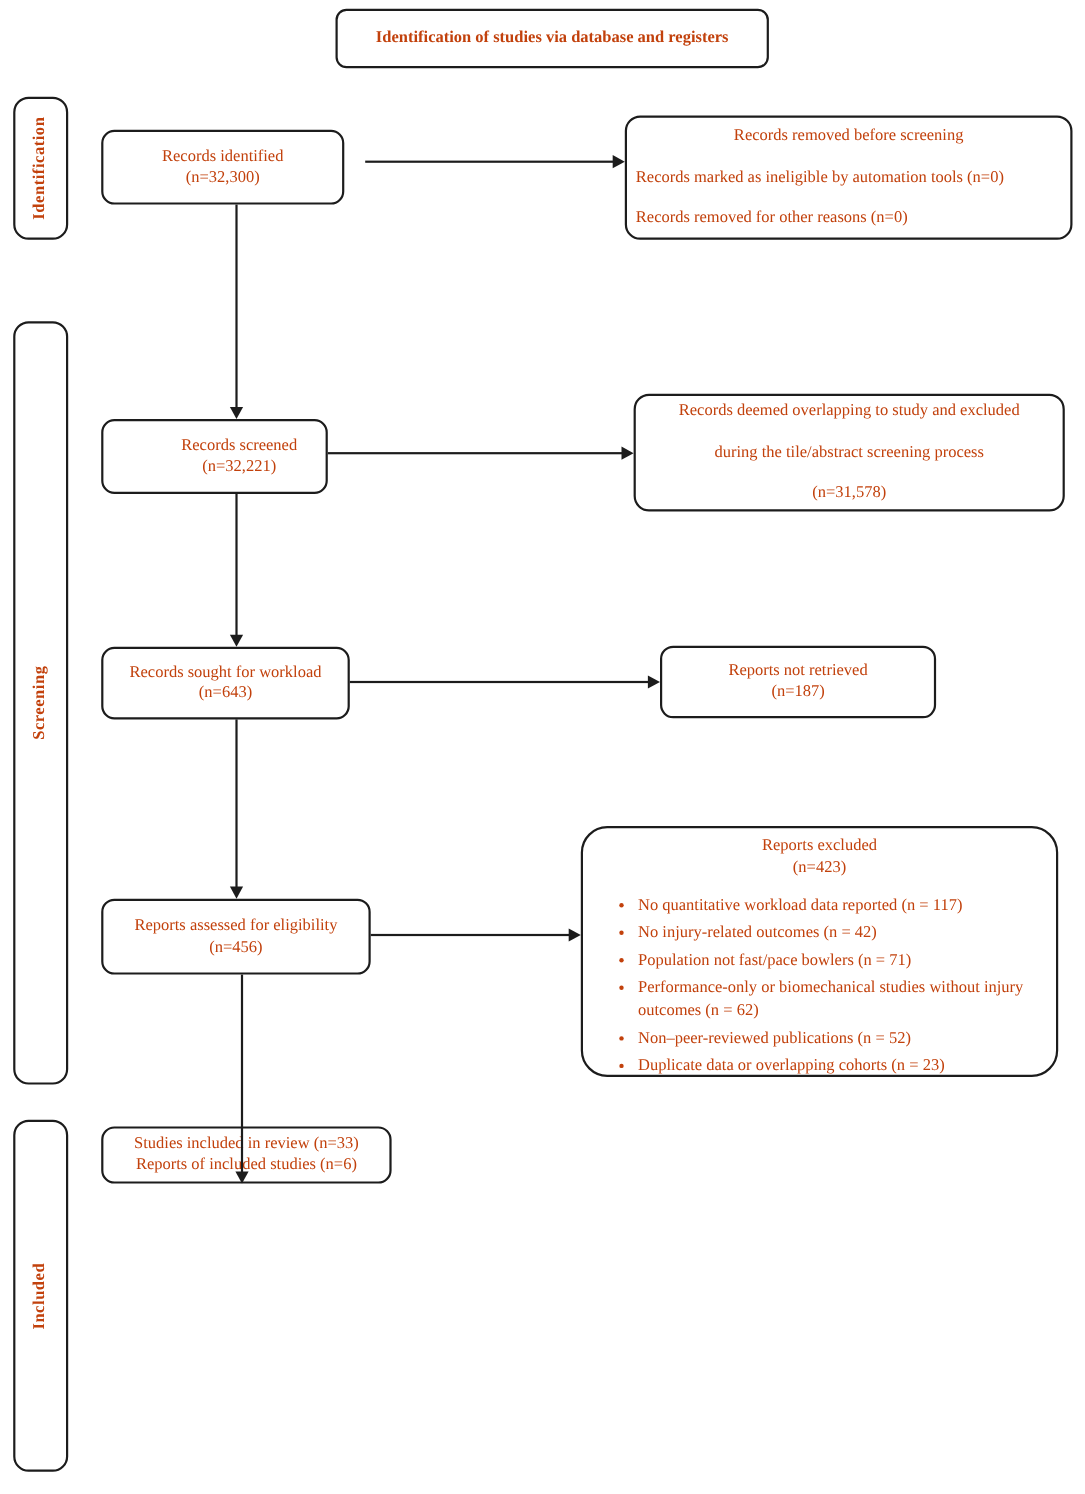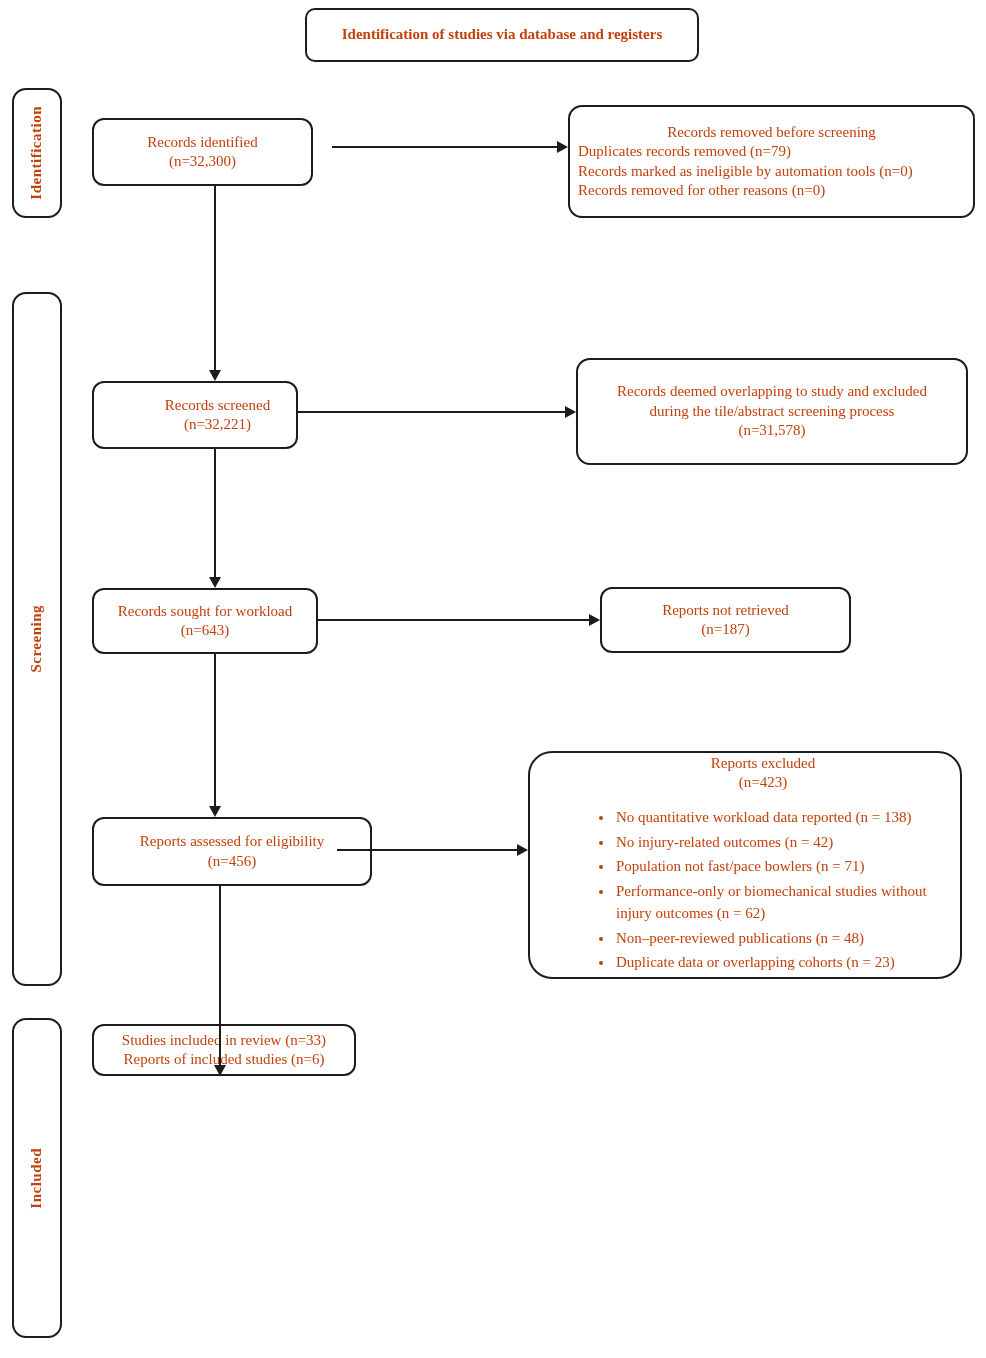--- a/index.html
+++ b/index.html
@@ -12,22 +12,22 @@
     border:2px solid #1c1c1c; border-radius:12px;
     display:flex; flex-direction:column; justify-content:center;
     text-align:center; font-size:15px; line-height:1.3;
   }
   .title-box { font-weight:bold; border-radius:10px; font-size:15px; }
   .side-box { border-radius:14px; align-items:center; }
   .side-label {
     writing-mode:vertical-rl; transform:rotate(180deg);
     font-weight:bold; font-size:15px; letter-spacing:.5px; white-space:nowrap;
   }
-  .big-right { border-radius:14px; }
-  .excl-box { border-radius:24px; justify-content:flex-end; padding-top:14px;padding-left:36px; }
+  .big-right { border-radius:14px;gap:18px; }
+  .excl-box { border-radius:24px; justify-content:center; padding-top:14px; }
   .heading-center { text-align:center; }
   .items-left { text-align:left; padding:0 6px 0 8px; }
   .excl-list { margin:14px 0 0 0; padding:0 14px 0 48px; text-align:left; }
   .excl-list li { margin:0 0 3px 0; padding-left:2px; line-height:1.45; }
   .vline { position:absolute; width:2px; background:#1c1c1c; }
   .hline { position:absolute; height:2px; background:#1c1c1c; }
   .tri-down {
     position:absolute; width:0; height:0;
     border-left:6px solid transparent; border-right:6px solid transparent;
     border-top:11px solid #1c1c1c;
@@ -65,57 +65,56 @@
   <div class="box" style="left:92px; top:381px; width:206px; height:68px;padding-left:45px;">
     <div>Records screened</div>
     <div>(n=32,221)</div>
   </div>
 
   <div class="box" style="left:92px; top:588px; width:226px; height:66px;">
     <div>Records sought for workload</div>
     <div>(n=643)</div>
   </div>
 
-  <div class="box" style="left:92px; top:817px; width:280px; height:69px;">
+  <div class="box" style="left:92px; top:817px; width:245px; height:69px;">
     <div>Reports assessed for eligibility</div>
     <div>(n=456)</div>
   </div>
 
   <div class="box" style="left:92px; top:1024px; width:264px; height:52px;">
     <div>Studies included in review (n=33)</div>
     <div>Reports of included studies (n=6)</div>
   </div>
 
   <div class="box big-right" style="left:568px; top:105px; width:407px; height:113px;">
     <div class="heading-center">Records removed before screening</div>
-    <div class="items-left">Duplicates records removed (n=79)</div>
     <div class="items-left">Records marked as ineligible by automation tools (n=0)</div>
     <div class="items-left">Records removed for other reasons (n=0)</div>
   </div>
 
   <div class="box big-right" style="left:576px; top:358px; width:392px; height:107px;">
     <div>Records deemed overlapping to study and excluded</div>
     <div>during the tile/abstract screening process</div>
     <div>(n=31,578)</div>
   </div>
 
   <div class="box" style="left:600px; top:587px; width:251px; height:66px;">
     <div>Reports not retrieved</div>
     <div>(n=187)</div>
   </div>
 
   <div class="box excl-box" style="left:528px; top:751px; width:434px; height:228px;">
     <div class="heading-center">Reports excluded</div>
     <div class="heading-center">(n=423)</div>
     <ul class="excl-list">
-      <li>No quantitative workload data reported (n = 138)</li>
+      <li>No quantitative workload data reported (n = 117)</li>
       <li>No injury-related outcomes (n = 42)</li>
       <li>Population not fast/pace bowlers (n = 71)</li>
       <li>Performance-only or biomechanical studies without injury outcomes (n = 62)</li>
-      <li>Non–peer-reviewed publications (n = 48)</li>
+      <li>Non–peer-reviewed publications (n = 52)</li>
       <li>Duplicate data or overlapping cohorts (n = 23)</li>
     </ul>
   </div>
 
   <div class="vline" style="left:214px; top:186px; height:185px;"></div>
   <div class="tri-down" style="left:209px; top:370px;"></div>
 
   <div class="vline" style="left:214px; top:449px; height:129px;"></div>
   <div class="tri-down" style="left:209px; top:577px;"></div>
 

